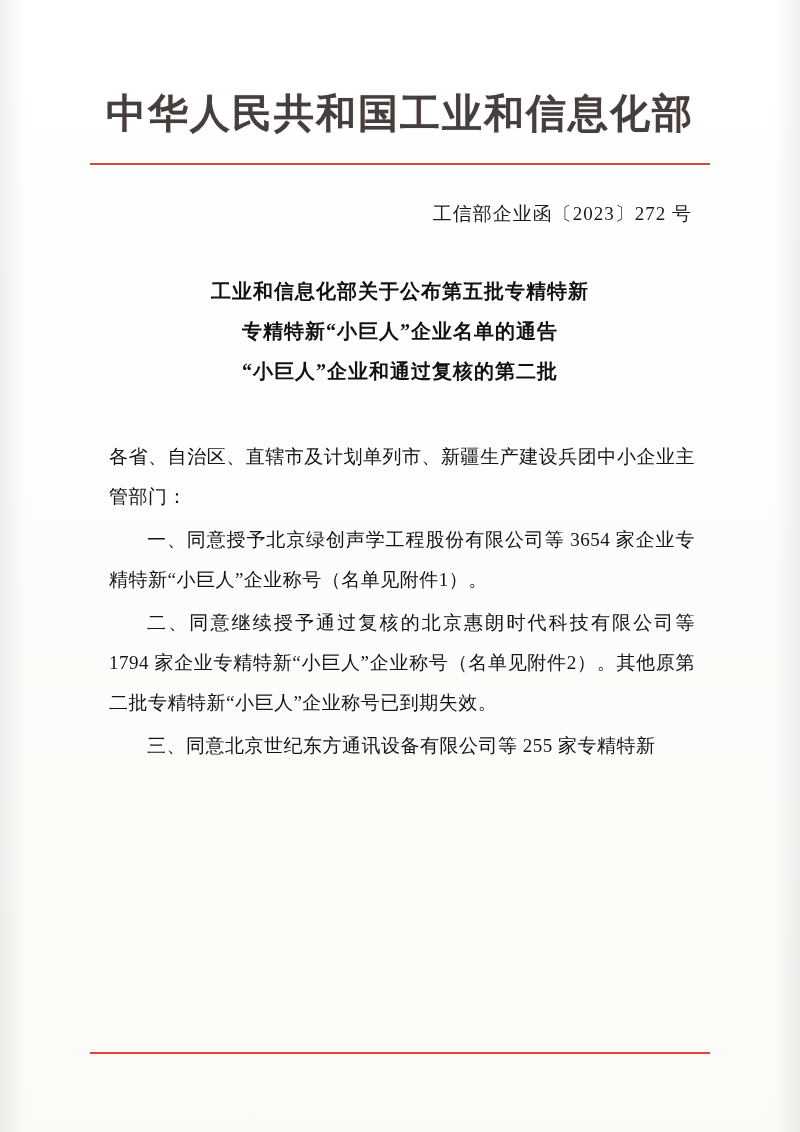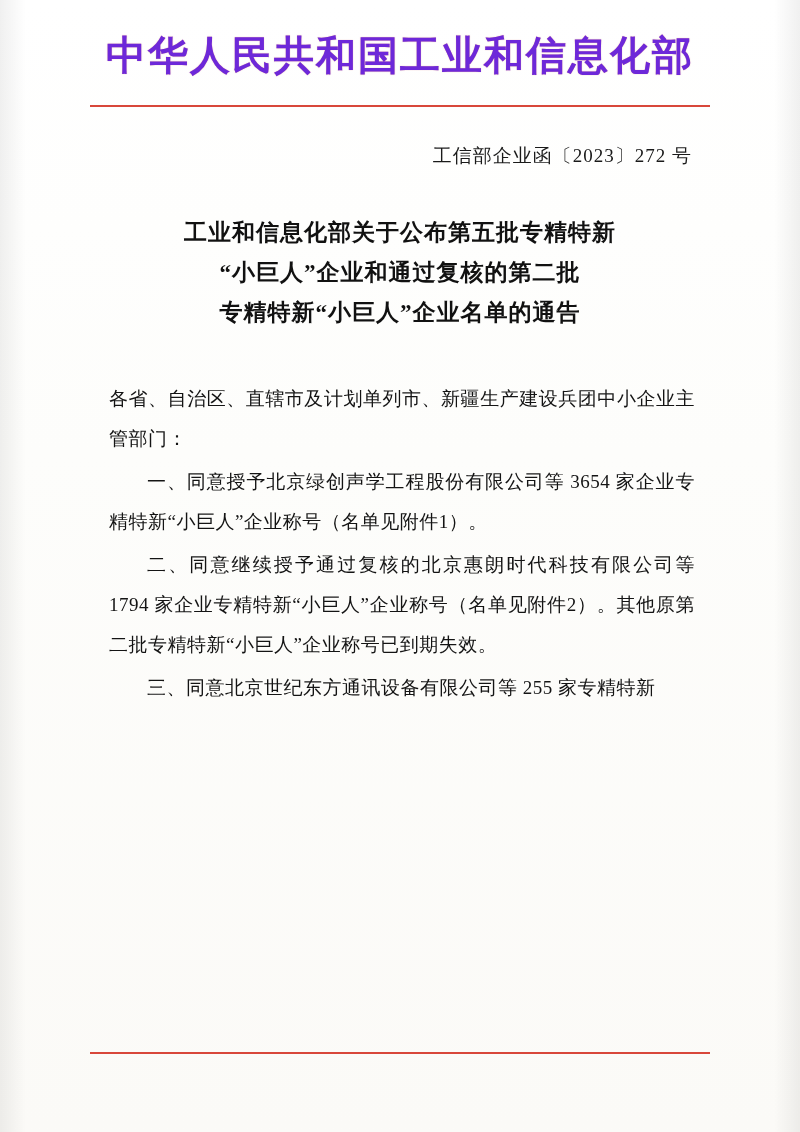--- a/index.html
+++ b/index.html
@@ -31,25 +31,26 @@
   .sheet {
     position: absolute;
     left: 60px;
     top: 28px;
     width: 680px;
     height: 1078px;
     z-index: 2;
   }
   .masthead {
     text-align: center;
-    color: #6d28d9;
+    color: #404040;
     font-family: "Liberation Serif", "DejaVu Serif", serif;
     font-weight: bold;
     font-size: 40px;
     letter-spacing: 2px;
+    margin-top: 58px;
     text-shadow: 0 0 1px rgba(208,58,46,0.5);
     white-space: nowrap;
   }
   .rule-top {
     margin-top: 22px;
     height: 2px;
     background: #d8473a;
     width: 620px;
     margin-left: auto;
     margin-right: auto;
@@ -60,21 +61,21 @@
     padding-right: 48px;
     font-size: 19px;
     color: #1a1a1a;
     letter-spacing: 1px;
   }
   .title-block {
     margin-top: 44px;
     text-align: center;
     color: #111;
     font-weight: bold;
-    font-size: 23px;
+    font-size: 20px;
     line-height: 40px;
     letter-spacing: 1px;
   }
   .title-line {
     display: block;
   }
   .body-block {
     margin-top: 46px;
     padding: 0 42px 0 46px;
     font-size: 19px;
@@ -125,22 +126,22 @@
   <div class="sheet">
 
     <div class="masthead">中华人民共和国工业和信息化部</div>
 
     <div class="rule-top"></div>
 
     <div class="doc-number">工信部企业函〔2023〕272 号</div>
 
     <div class="title-block">
       <span class="title-line">工业和信息化部关于公布第五批专精特新</span>
+      <span class="title-line">专精特新“小巨人”企业名单的通告</span>
       <span class="title-line">“小巨人”企业和通过复核的第二批</span>
-      <span class="title-line">专精特新“小巨人”企业名单的通告</span>
     </div>
 
     <div class="body-block">
       <p class="para">各省、自治区、直辖市及计划单列市、新疆生产建设兵团中小企业主管部门：</p>
       <p class="para indent">一、同意授予北京绿创声学工程股份有限公司等 3654 家企业专精特新“小巨人”企业称号（名单见附件1）。</p>
       <p class="para indent">二、同意继续授予通过复核的北京惠朗时代科技有限公司等 1794 家企业专精特新“小巨人”企业称号（名单见附件2）。其他原第二批专精特新“小巨人”企业称号已到期失效。</p>
       <p class="para indent">三、同意北京世纪东方通讯设备有限公司等 255 家专精特新</p>
     </div>
 
     <div class="rule-bottom"></div>

